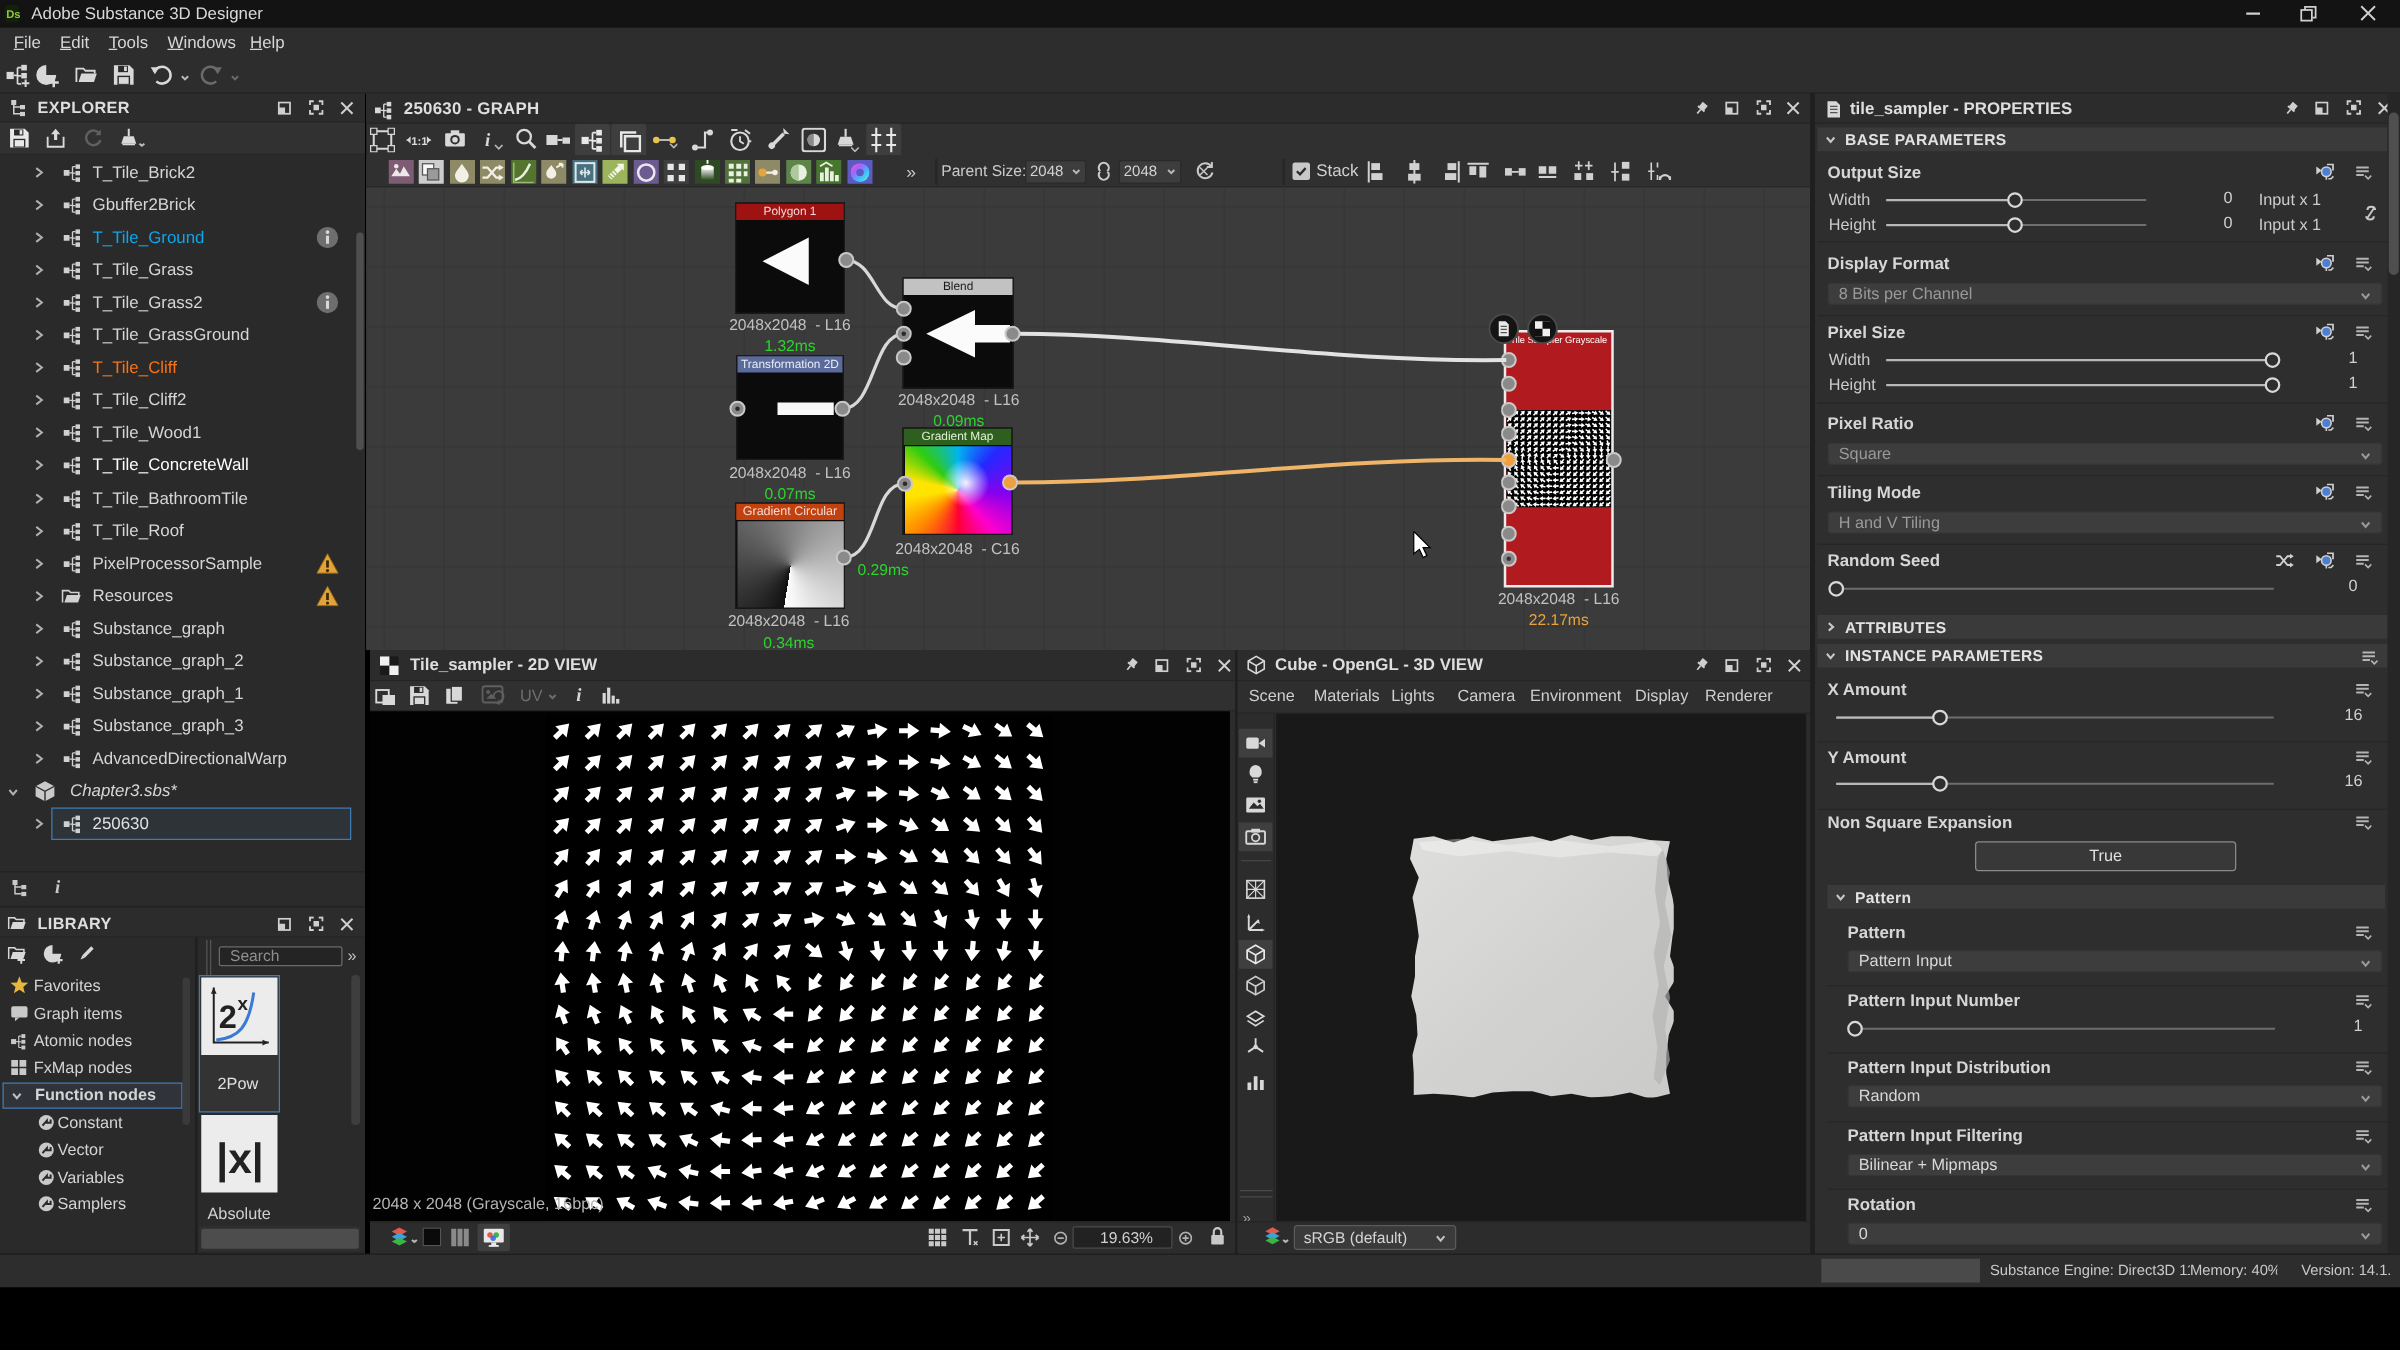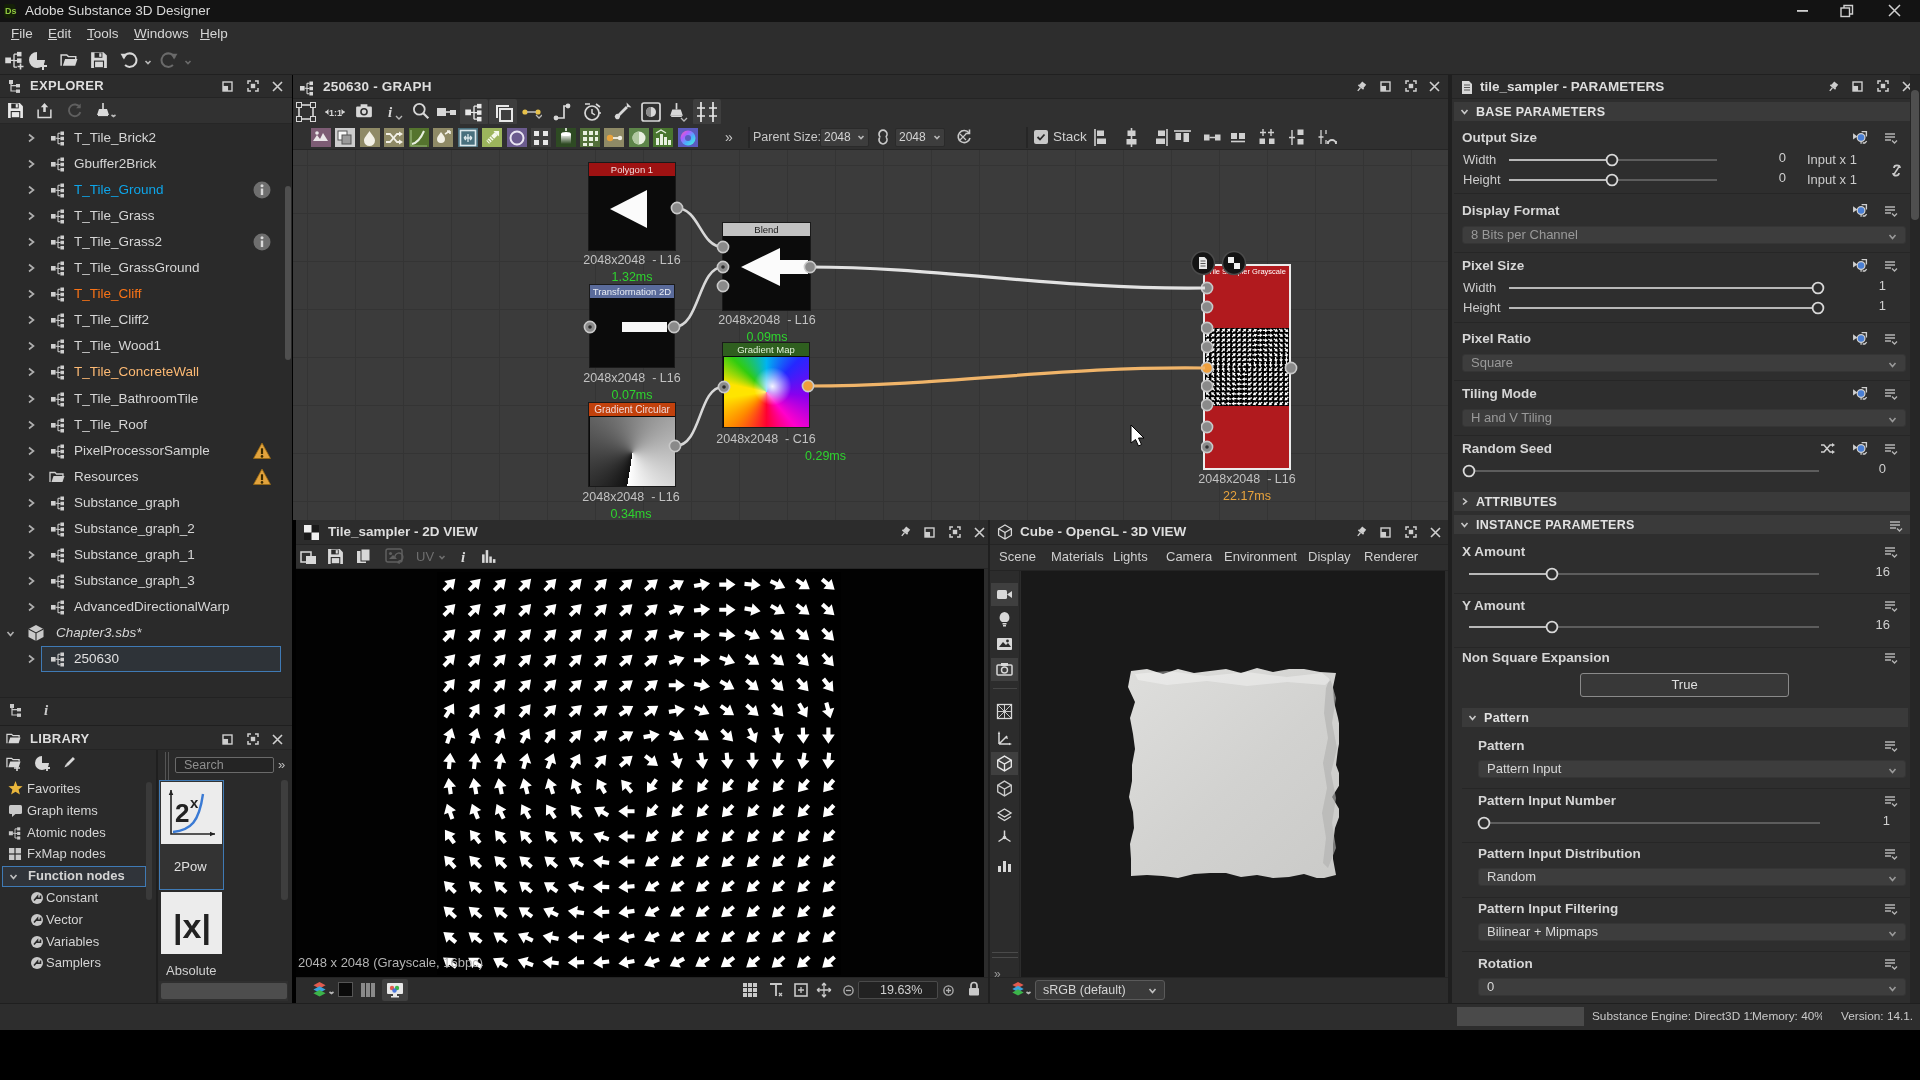--- a/index.html
+++ b/index.html
@@ -273,21 +273,21 @@
       <g fill="#d0d0d0">
         <rect x="1.0" y="6.0" width="4.6" height="4.6"></rect>
         <rect x="10.4" y="1.5" width="3.6" height="3.6"></rect>
         <rect x="10.4" y="6.7" width="3.6" height="3.6"></rect>
         <rect x="10.4" y="11.9" width="3.6" height="3.6"></rect>
       </g>
       <g stroke="#d0d0d0" stroke-width="1.1" fill="none">
         <path d="M5.6 8.3 L8.0 8.3 M8.0 3.3 L8.0 13.7 M8.0 3.3 L10.4 3.3 M8.0 8.5 L10.4 8.5 M8.0 13.7 L10.4 13.7"></path>
       </g>
     </svg>
-<div class="txt" style="left:74px;top:362.45000000000005px;height:20px;line-height:20px;font-size:13.5px;color:#fdba74;">T_Tile_ConcreteWall</div>
+<div class="txt" style="left:74px;top:362.45000000000005px;height:20px;line-height:20px;font-size:13.5px;color:#ffffff;">T_Tile_ConcreteWall</div>
 <svg class="abs" style="left:26px;top:393.5px;" width="10" height="10" viewBox="0 0 10 10">
       <path d="M3 1.5 L7.5 5.0 L3 8.5" stroke="#b0b0b0" stroke-width="1.6" fill="none"></path>
     </svg>
 <svg class="abs" style="left:50px;top:390.5px;" width="16" height="16" viewBox="0 0 16 16">
       <g fill="#d0d0d0">
         <rect x="1.0" y="6.0" width="4.6" height="4.6"></rect>
         <rect x="10.4" y="1.5" width="3.6" height="3.6"></rect>
         <rect x="10.4" y="6.7" width="3.6" height="3.6"></rect>
         <rect x="10.4" y="11.9" width="3.6" height="3.6"></rect>
       </g>
@@ -901,21 +901,21 @@
     <svg class="abs" style="left:723.5px;top:236.5px;" width="86" height="73" viewBox="0 0 86 73">
       <polygon points="17,30 56,11 56,23 84,23 84,37 56,37 56,49" fill="#fbfbfb" transform="translate(0,0)"></polygon>
     </svg>
 <div class="txt" style="left:687px;top:313px;width:160px;text-align:center;font-size:12.5px;color:#c2c2c2;">2048x2048&nbsp; - L16</div>
     <div class="txt" style="left:687px;top:330px;width:160px;text-align:center;font-size:12.5px;color:#2ed42e;">0.09ms</div>
 <div class="abs" style="left:722px;top:342px;width:88px;height:86px;background:#0b0b0b;border:1.5px solid #1a1a1a;overflow:hidden;"></div>
     <div class="abs" style="left:723px;top:343px;width:86px;height:13px;background:#2f5f1f;text-align:center;font-size:9.5px;line-height:13px;color:#e0f0d8;white-space:nowrap;overflow:hidden;">Gradient Map</div>
     <div class="abs" style="left:723.5px;top:356.5px;width:85px;height:70px;background:conic-gradient(from 0deg at 50% 50%, #00b4f0, #2428ff 45deg, #8800ee 95deg, #ff00cc 140deg, #ff0033 180deg, #ff8800 225deg, #ffe400 262deg, #ffe400 282deg, #30cc10 315deg, #00b4f0 360deg);"></div>
     <div class="abs" style="left:723.5px;top:356.5px;width:85px;height:70px;background:radial-gradient(circle at 57% 42%, rgba(255,255,255,0.95), rgba(255,255,255,0) 30%);"></div>
 <div class="txt" style="left:686px;top:432px;width:160px;text-align:center;font-size:12.5px;color:#c2c2c2;">2048x2048&nbsp; - C16</div>
-    <div class="txt" style="left:686px;top:449px;width:160px;text-align:right;font-size:12.5px;color:#2ed42e;">0.29ms</div>
+    <div class="txt" style="left:686px;top:449px;width:160px;text-align:left;font-size:12.5px;color:#2ed42e;">0.29ms</div>
 <div class="abs" style="left:1203px;top:264px;width:88px;height:206px;background:#b11a1e;border:2px solid #ececec;"></div>
 <div class="abs" style="left:1203px;top:267px;width:88px;height:12px;text-align:center;font-size:7.5px;color:#fff;white-space:nowrap;overflow:hidden;">Tile Sampler Grayscale</div>
 <svg class="abs" style="left:1205px;top:328px;" width="84" height="78" viewBox="0 0 84 78">
       <rect x="0" y="0" width="84" height="78" fill="#000"></rect>
       <defs>
         <path id="ar46" d="M0,-2.53 L1.98,0.37 L0.64,0.37 L0.64,2.53 L-0.64,2.53 L-0.64,0.37 L-1.98,0.37 Z" fill="#fff"></path>
       </defs>
       <use href="#ar46" transform="translate(2.6 2.4) rotate(45)"></use>
       <use href="#ar46" transform="translate(7.9 2.4) rotate(45)"></use>
       <use href="#ar46" transform="translate(13.1 2.4) rotate(45)"></use>
@@ -1738,21 +1738,21 @@
 <svg class="abs" style="left:1148px;top:986px;" width="10" height="9" viewBox="0 0 10 9">
       <path d="M1.5 3 L4.5 6.5 L7.5 3" stroke="#c0c0c0" stroke-width="1.6" fill="none"></path>
     </svg>
 <div class="abs" style="left:1448px;top:75px;width:4px;height:928px;background:#1f1f1f;"></div>
 <div class="abs" style="left:1452px;top:75px;width:468px;height:928px;background:#2e2e2e;"></div>
 <div class="abs" style="left:1452px;top:75px;width:468px;height:24px;background:#2c2c2c;border-bottom:1px solid #242424;"></div>
 <svg class="abs" style="left:1460px;top:80px;" width="14" height="15" viewBox="0 0 14 15">
       <path d="M2 1 L9 1 L12 4 L12 14 L2 14 Z" fill="#d8d8d8"></path>
       <path d="M4 5 L10 5 M4 7.5 L10 7.5 M4 10 L10 10" stroke="#555" stroke-width="1"></path>
     </svg>
-<div class="txt" style="left:1480px;top:77px;height:20px;line-height:20px;font-size:13.5px;color:#dedede;font-weight:bold;">tile_sampler - PARAMETERS</div>
+<div class="txt" style="left:1480px;top:77px;height:20px;line-height:20px;font-size:13.5px;color:#dedede;font-weight:bold;">tile_sampler - PROPERTIES</div>
 <svg class="abs" style="left:1827px;top:81px;" width="12" height="12" viewBox="0 0 12 12">
       <g transform="rotate(40 6.0 6.0)">
         <rect x="3.4" y="1" width="5.2" height="4.6" fill="#cfcfcf"></rect>
         <rect x="2.6" y="5.2" width="6.8" height="1.6" fill="#cfcfcf"></rect>
         <rect x="5.3" y="6.8" width="1.4" height="4.2" fill="#cfcfcf"></rect>
       </g>
     </svg>
 <svg class="abs" style="left:1852px;top:81px;" width="11" height="11" viewBox="0 0 11 11">
       <rect x="1" y="1" width="9" height="9" fill="none" stroke="#cfcfcf" stroke-width="1.4"></rect>
       <path d="M1 10 L6.050000000000001 10 L6.050000000000001 4.95 L1 4.95 Z" fill="#cfcfcf"></path>

